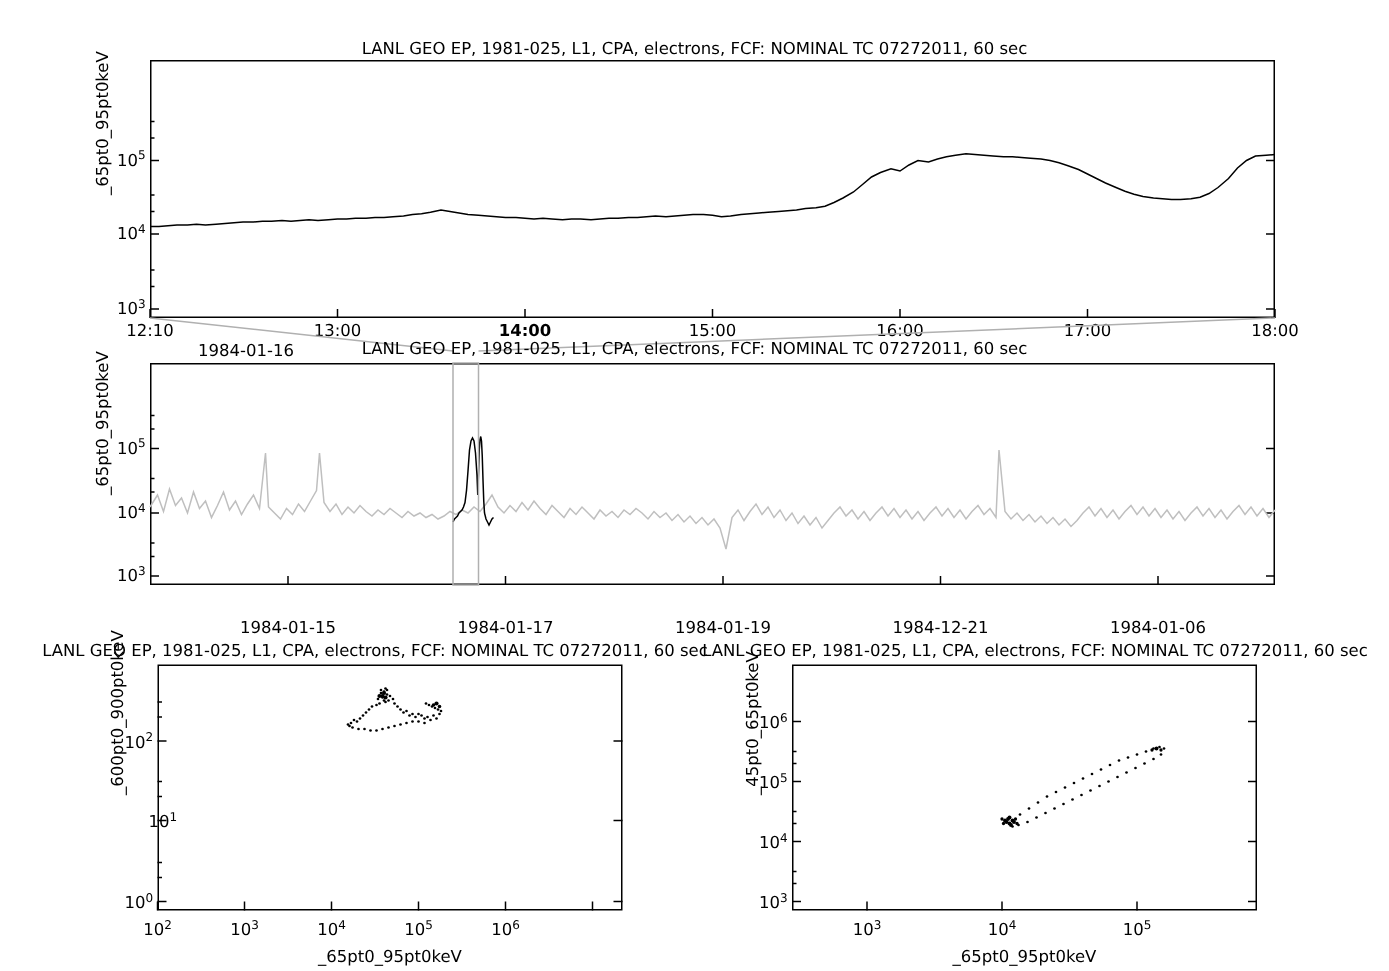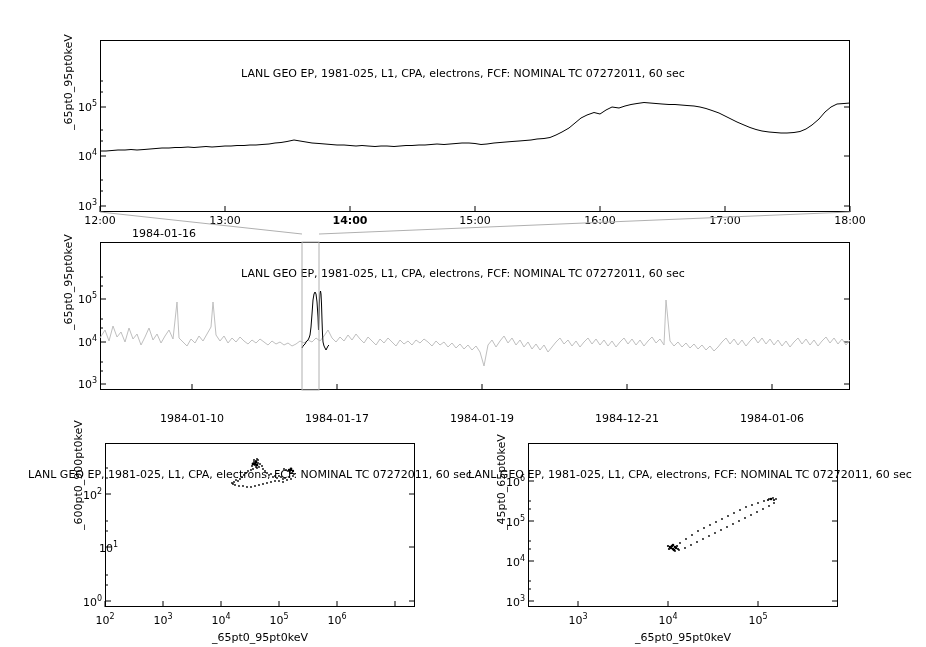--- a/index.html
+++ b/index.html
@@ -1,19 +1,19 @@
 <!DOCTYPE html>
 <html><head>
 <meta charset="utf-8">
 <style>
   html,body{margin:0;padding:0;background:#ffffff;}
   body{width:926px;height:647px;font-family:"DejaVu Sans",sans-serif;color:#000;overflow:hidden;}
   .page{position:relative;width:926px;height:647px;}
   .abs{position:absolute;}
-  .title{font-size:11px;text-align:center;white-space:nowrap;margin-top:41px;}
+  .title{font-size:11px;text-align:center;white-space:nowrap;}
   .axlabel{font-size:11px;white-space:nowrap;}
   .ylabel{font-size:11px;white-space:nowrap;transform-origin:0 0;}
   .ticklabel{font-size:11px;white-space:nowrap;}
   svg{display:block;overflow:visible;}
   .frame{fill:none;stroke:#000;stroke-width:1;}
   .dataline{fill:none;stroke:#000;stroke-width:1;}
   .dataline-gray{fill:none;stroke:#bfbfbf;stroke-width:1;}
   .connector{fill:none;stroke:#b0b0b0;stroke-width:1;}
   .boxsel{fill:none;stroke:#b0b0b0;stroke-width:1;}
   .tick{stroke:#000;stroke-width:1;}
@@ -68,21 +68,21 @@
   <div class="abs ticklabel" style="left:78px;top:198px;">
     <span>10</span><sup style="font-size:8px;">3</sup>
   </div>
   <div class="abs ticklabel" style="left:78px;top:148px;">
     <span>10</span><sup style="font-size:8px;">4</sup>
   </div>
   <div class="abs ticklabel" style="left:78px;top:99px;">
     <span>10</span><sup style="font-size:8px;">5</sup>
   </div>
 
-  <div class="abs ticklabel" style="left:100px;top:214px;transform:translateX(-50%);">12:00</div>
+  <div class="abs ticklabel" style="left:100px;top:214px;transform:translateX(-50%);">12:10</div>
   <div class="abs ticklabel" style="left:225px;top:214px;transform:translateX(-50%);">13:00</div>
   <div class="abs ticklabel" style="left:350px;top:214px;transform:translateX(-50%);font-weight:bold;">14:00</div>
   <div class="abs ticklabel" style="left:475px;top:214px;transform:translateX(-50%);">15:00</div>
   <div class="abs ticklabel" style="left:600px;top:214px;transform:translateX(-50%);">16:00</div>
   <div class="abs ticklabel" style="left:725px;top:214px;transform:translateX(-50%);">17:00</div>
   <div class="abs ticklabel" style="left:850px;top:214px;transform:translateX(-50%);">18:00</div>
   <div class="abs ticklabel" style="left:90px;top:227px;margin-left:42px;">1984-01-16</div>
 
   <svg class="abs" style="left:100px;top:212px;" width="752" height="22" viewBox="0 0 752 22">
     <line class="connector" x1="0" y1="0" x2="202" y2="22"></line>
@@ -131,21 +131,21 @@
   <div class="abs ticklabel" style="left:78px;top:376px;">
     <span>10</span><sup style="font-size:8px;">3</sup>
   </div>
   <div class="abs ticklabel" style="left:78px;top:334px;">
     <span>10</span><sup style="font-size:8px;">4</sup>
   </div>
   <div class="abs ticklabel" style="left:78px;top:291px;">
     <span>10</span><sup style="font-size:8px;">5</sup>
   </div>
 
-  <div class="abs ticklabel" style="left:192px;top:412px;transform:translateX(-50%);">1984-01-10</div>
+  <div class="abs ticklabel" style="left:192px;top:412px;transform:translateX(-50%);">1984-01-15</div>
   <div class="abs ticklabel" style="left:337px;top:412px;transform:translateX(-50%);">1984-01-17</div>
   <div class="abs ticklabel" style="left:482px;top:412px;transform:translateX(-50%);">1984-01-19</div>
   <div class="abs ticklabel" style="left:627px;top:412px;transform:translateX(-50%);">1984-12-21</div>
   <div class="abs ticklabel" style="left:772px;top:412px;transform:translateX(-50%);">1984-01-06</div>
 
   <div class="abs title" style="left:250px;top:427px;transform:translateX(-50%);">LANL GEO EP, 1981-025, L1, CPA, electrons, FCF: NOMINAL TC 07272011, 60 sec</div>
 
   <div class="abs" style="left:72px;top:530px;">
     <div class="ylabel" style="transform:rotate(-90deg);position:absolute;left:0;top:0;">_600pt0_900pt0keV</div>
   </div>

